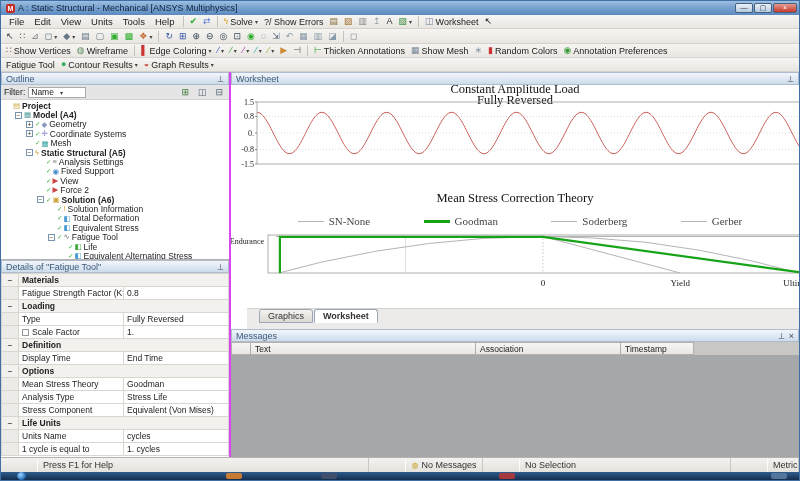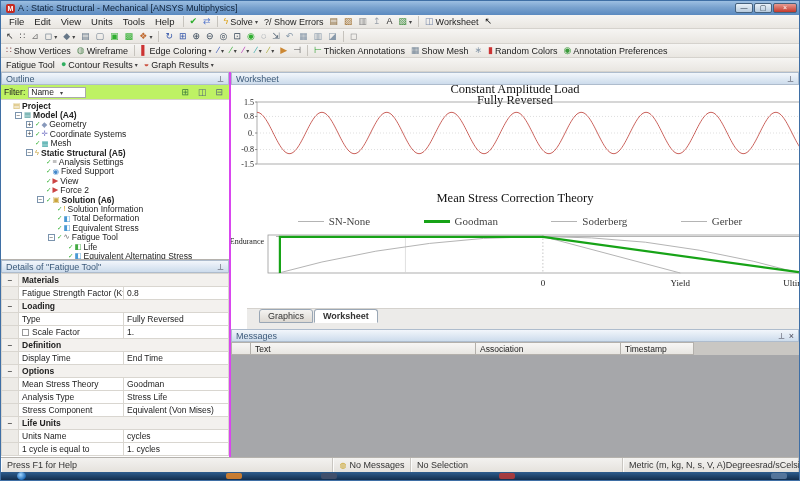--- a/index.html
+++ b/index.html
@@ -29,21 +29,21 @@
   .main { flex:1 1 auto; display:flex; min-height:0; }
   .leftcol { width:230px; flex:0 0 auto; border-right:2px solid #d946ef; display:flex; flex-direction:column; background:#fff; }
   .rightcol { flex:1 1 auto; display:flex; flex-direction:column; min-width:0; background:#fff; }
 
   .panelhdr { height:13px; flex:0 0 auto; background:linear-gradient(#f2f6fb,#cddcec); border:1px solid #aebccd; display:flex; align-items:center; justify-content:space-between; padding:0 4px; font-size:9px; color:#3c5а7a; color:#3c5a7a; }
   .pin { font-size:8px; color:#445; transform:rotate(180deg); }
   .hdricons { display:flex; gap:4px; align-items:center; }
 
   
   .outline { height:188px; flex:0 0 auto; display:flex; flex-direction:column; border-bottom:1px solid #b5b2ad; }
-  .filterrow { height:15px; flex:0 0 auto; background:#bef264; border-bottom:1px solid #d5d2cd; display:flex; align-items:center; padding:0 3px; gap:3px; font-size:8.5px; }
+  .filterrow { height:15px; flex:0 0 auto; background:#e5e5e5; border-bottom:1px solid #d5d2cd; display:flex; align-items:center; padding:0 3px; gap:3px; font-size:8.5px; }
   .filterdd { display:flex; align-items:center; gap:6px; background:#fff; border:1px solid #aaa; height:11px; padding:0 2px; width:58px; font-size:8.5px; }
   .filtericons { margin-left:auto; display:flex; gap:3px; }
   .tree { flex:1 1 auto; overflow:hidden; background:#fff; padding-top:1px; }
   .treerow { display:flex; align-items:center; height:9.4px; font-size:8.5px; white-space:nowrap; }
   .expander { width:7px; height:7px; border:1px solid #7a93ad; background:#fff; font-size:6.5px; line-height:5px; text-align:center; color:#333; margin-right:2px; flex:0 0 auto; }
   .treeicon { font-size:7.5px; margin-right:2px; line-height:1; }
   .treecheck { color:#2fae2f; font-size:6.5px; margin-right:1px; }
   .bold { font-weight:bold; }
 
   
@@ -67,21 +67,21 @@
   .tab.active { background:#fff; font-weight:bold; border-bottom-color:#fff; }
 
   
   .msghdrrow { height:13px; flex:0 0 auto; display:flex; background:#c9c7c3; }
   .mth { background:linear-gradient(#f7f6f4,#e8e6e2); border:1px solid #b3b0ab; border-left:none; font-size:8.5px; display:flex; align-items:center; padding:0 4px; color:#222; }
   .mth:first-child { border-left:1px solid #b3b0ab; }
   .msgbody { flex:1 1 auto; background:#a6a7aa; }
 
   
   .statusbar { height:15px; flex:0 0 auto; background:linear-gradient(#f3f2f0,#e5e2dd); border-top:1px solid #b5b2ad; display:flex; font-size:9px; color:#333; }
-  .seg { display:flex; align-items:center; padding:6px 6px; box-shadow:inset -1px 0 0 #c9c6c1, inset 1px 0 0 #fcfcfb; white-space:nowrap; overflow:hidden; }
+  .seg { display:flex; align-items:center; padding:6px 6px; box-shadow:inset -1px 0 0 #c9c6c1, inset 1px 0 0 #fcfcfb; white-space:nowrap; overflow:hidden;margin-left:36px; }
   .seg1 { width:332px; } .seg2 { width:78px; justify-content:center; gap:3px; } .seg3 { width:212px; }
   .seg4 { flex:1; display:flex; justify-content:space-between; }
   .msgico { color:#c8a020; font-size:8px; }
 
   
   .taskbar { height:8px; flex:0 0 auto; background:linear-gradient(#2e5d8e,#132e4e); position:relative; }
   .orb { position:absolute; left:16px; top:0px; width:9px; height:8px; border-radius:50%; background:radial-gradient(circle at 40% 35%, #9fd4ff, #1f6ab5 70%, #0c3868); }
   .tbBlob { position:absolute; top:1px; width:16px; height:6px; border-radius:2px; opacity:0.9; }
 
   svg text { font-family:"Liberation Serif", serif; fill:#222; }

